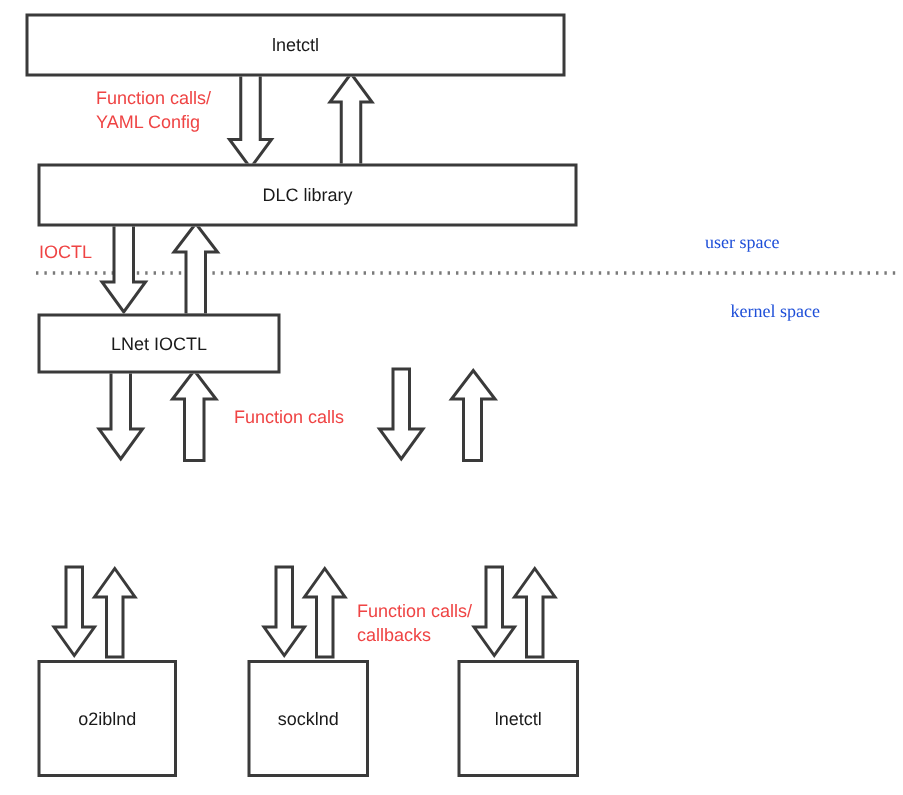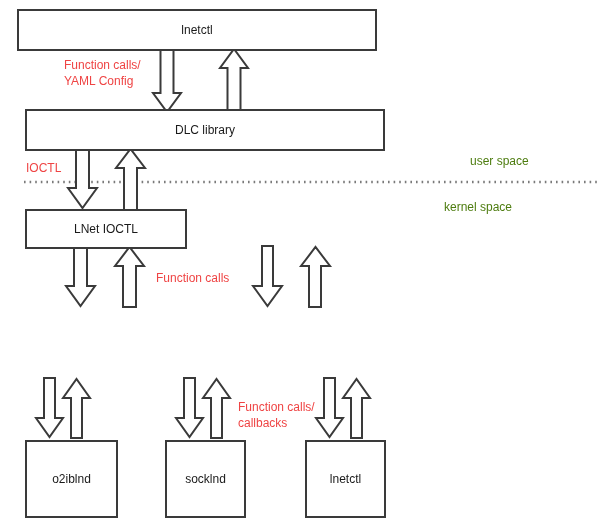--- a/index.html
+++ b/index.html
@@ -40,23 +40,23 @@
     position: absolute;
     font-family: "Liberation Sans", sans-serif;
     font-size: 12px;
     color: #ef4444;
     line-height: 1.32;
     white-space: pre;
     z-index: 6;
   }
   .space-label {
     position: absolute;
-    font-family: Liberation Sans, sans-serif;
+    font-family: Liberation Serif, serif;
     font-size: 12px;
-    color: #4d7c0f;
+    color: #1d4ed8;
     white-space: nowrap;
     z-index: 6;
   }
   .divider {
     position: absolute;
     z-index: 1;
   }
   .arrow-svg {
     position: absolute;
     z-index: 2;
@@ -161,15 +161,15 @@
 
   <div class="edge-label" style="left:26px; top:161px;">IOCTL</div>
 
   <div class="edge-label" style="left:156px; top:271px;">Function calls</div>
 
   <div class="edge-label" style="left:238px; top:400px;">Function calls/
 callbacks</div>
 
   <div class="space-label" style="left:470px; top:154px;">user space</div>
 
-  <div class="space-label" style="left:444px; top:200px;">kernel space</div>
+  <div class="space-label" style="left:487px; top:200px;">kernel space</div>
 
 </div>
 
 </body></html>

